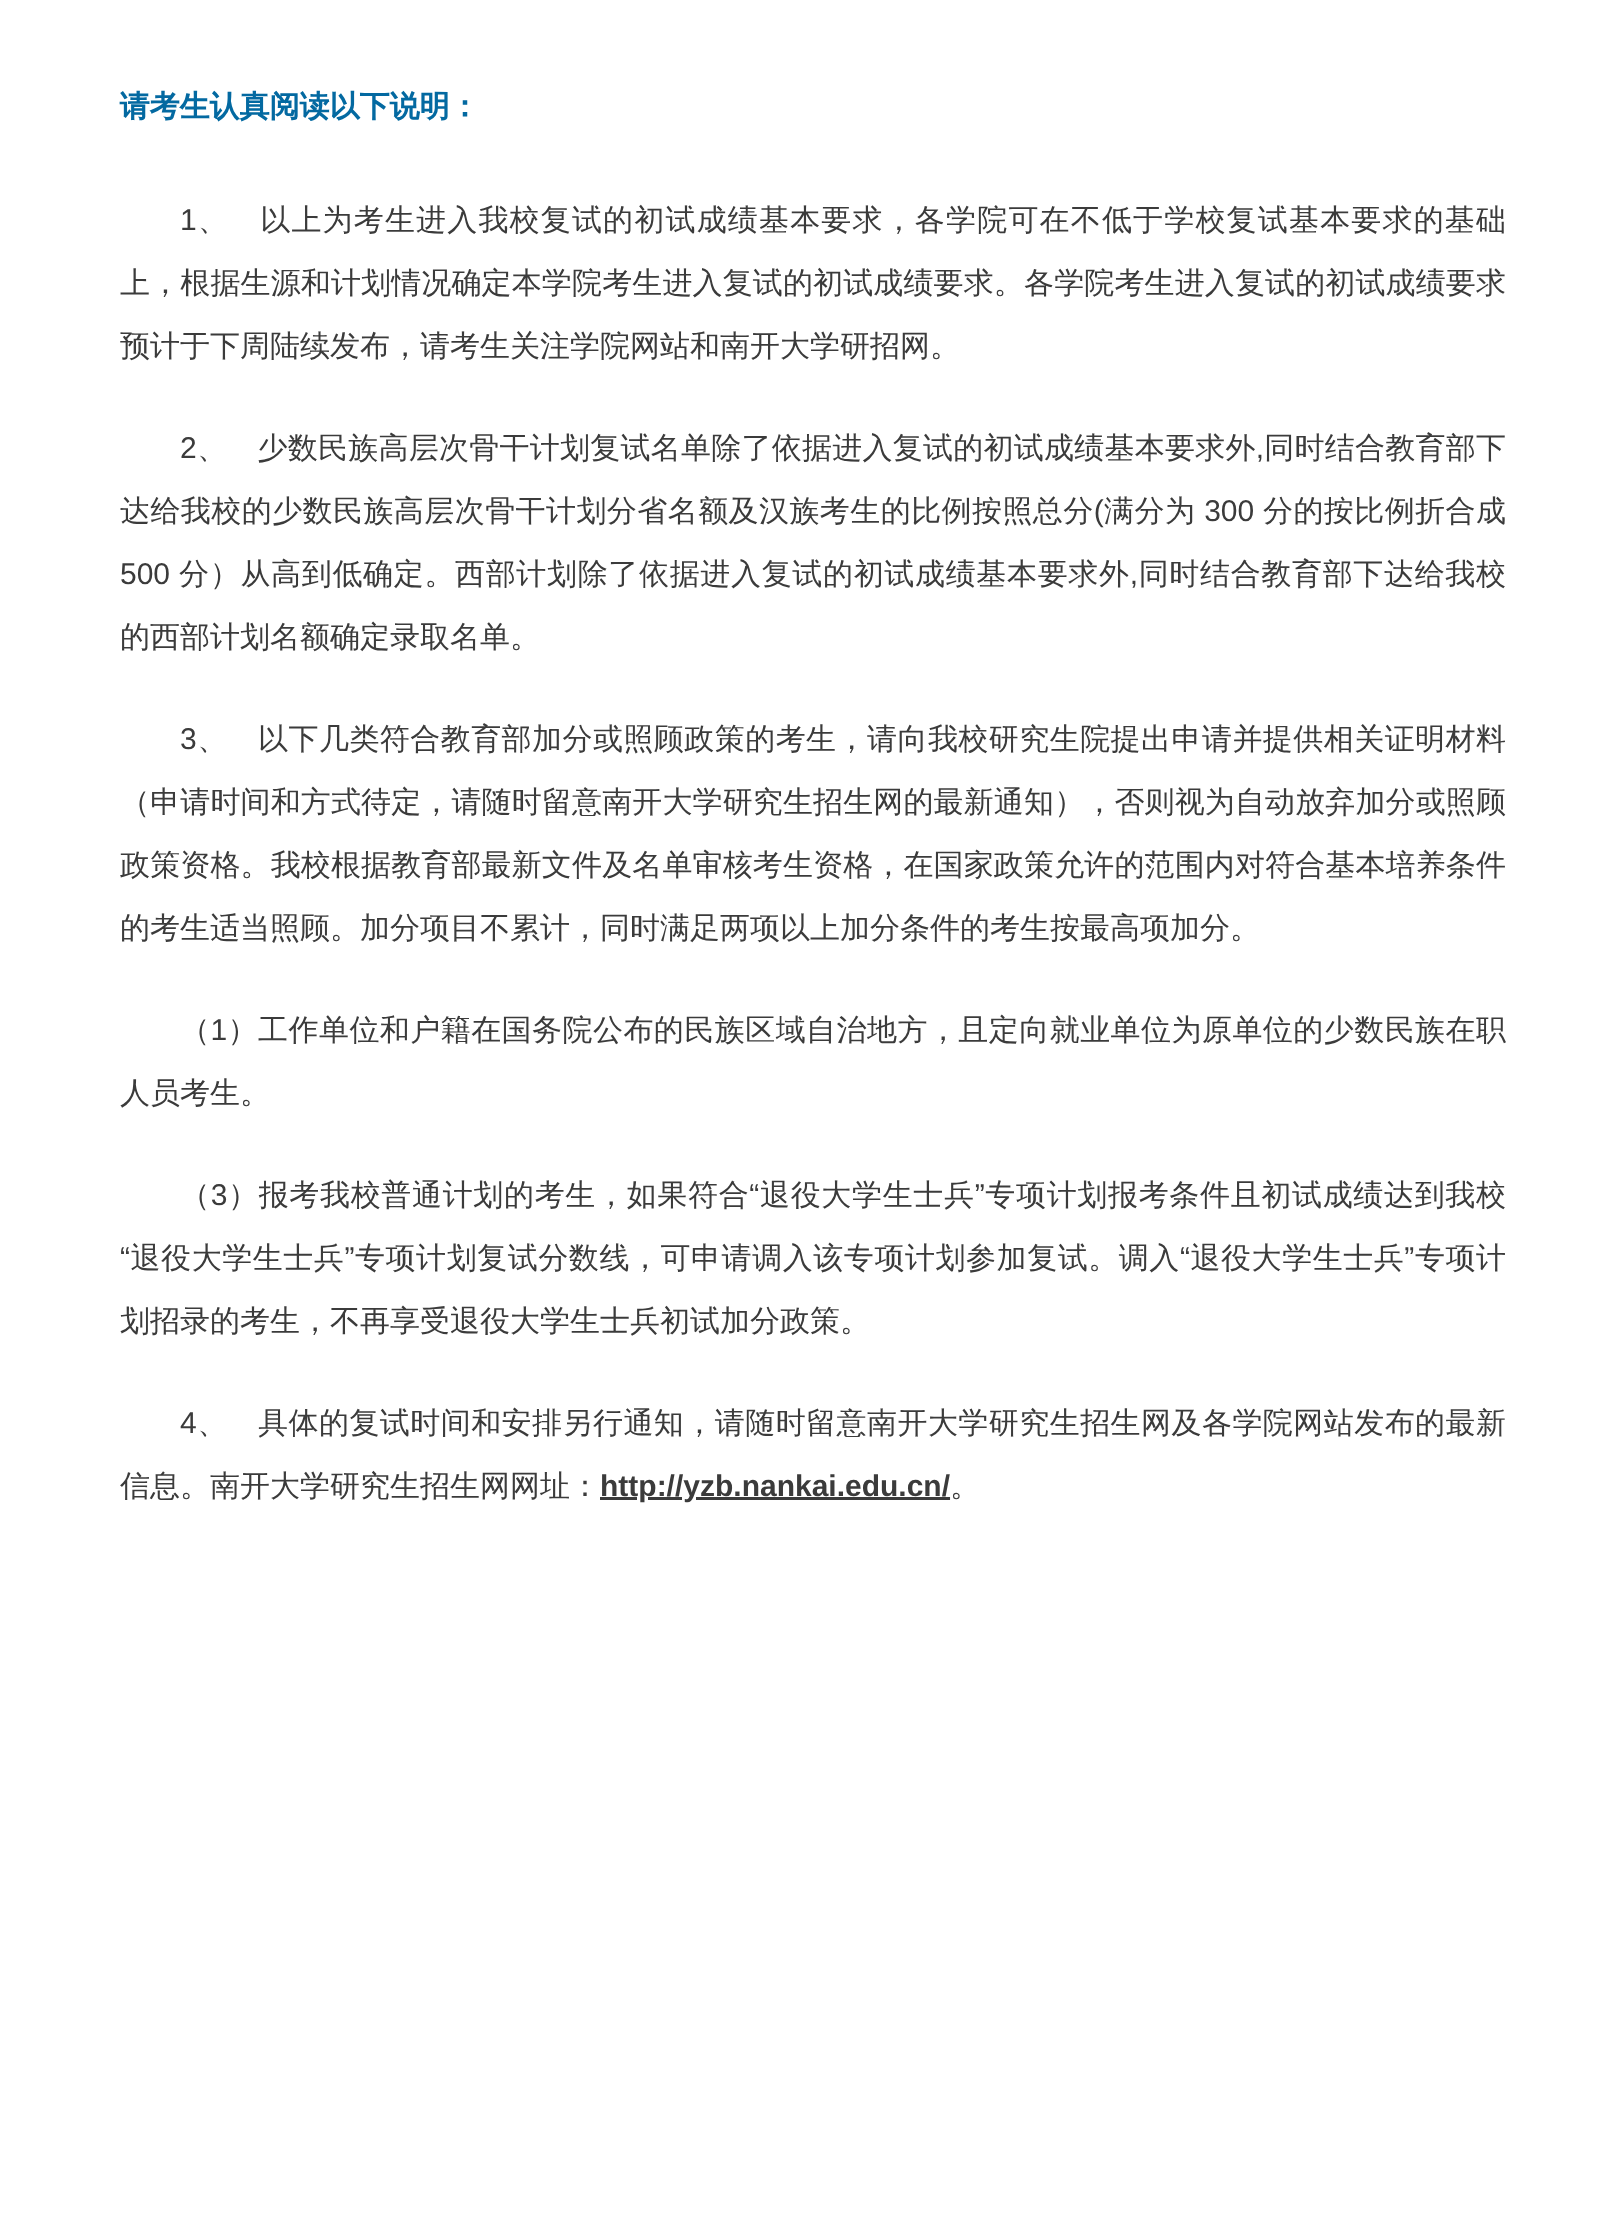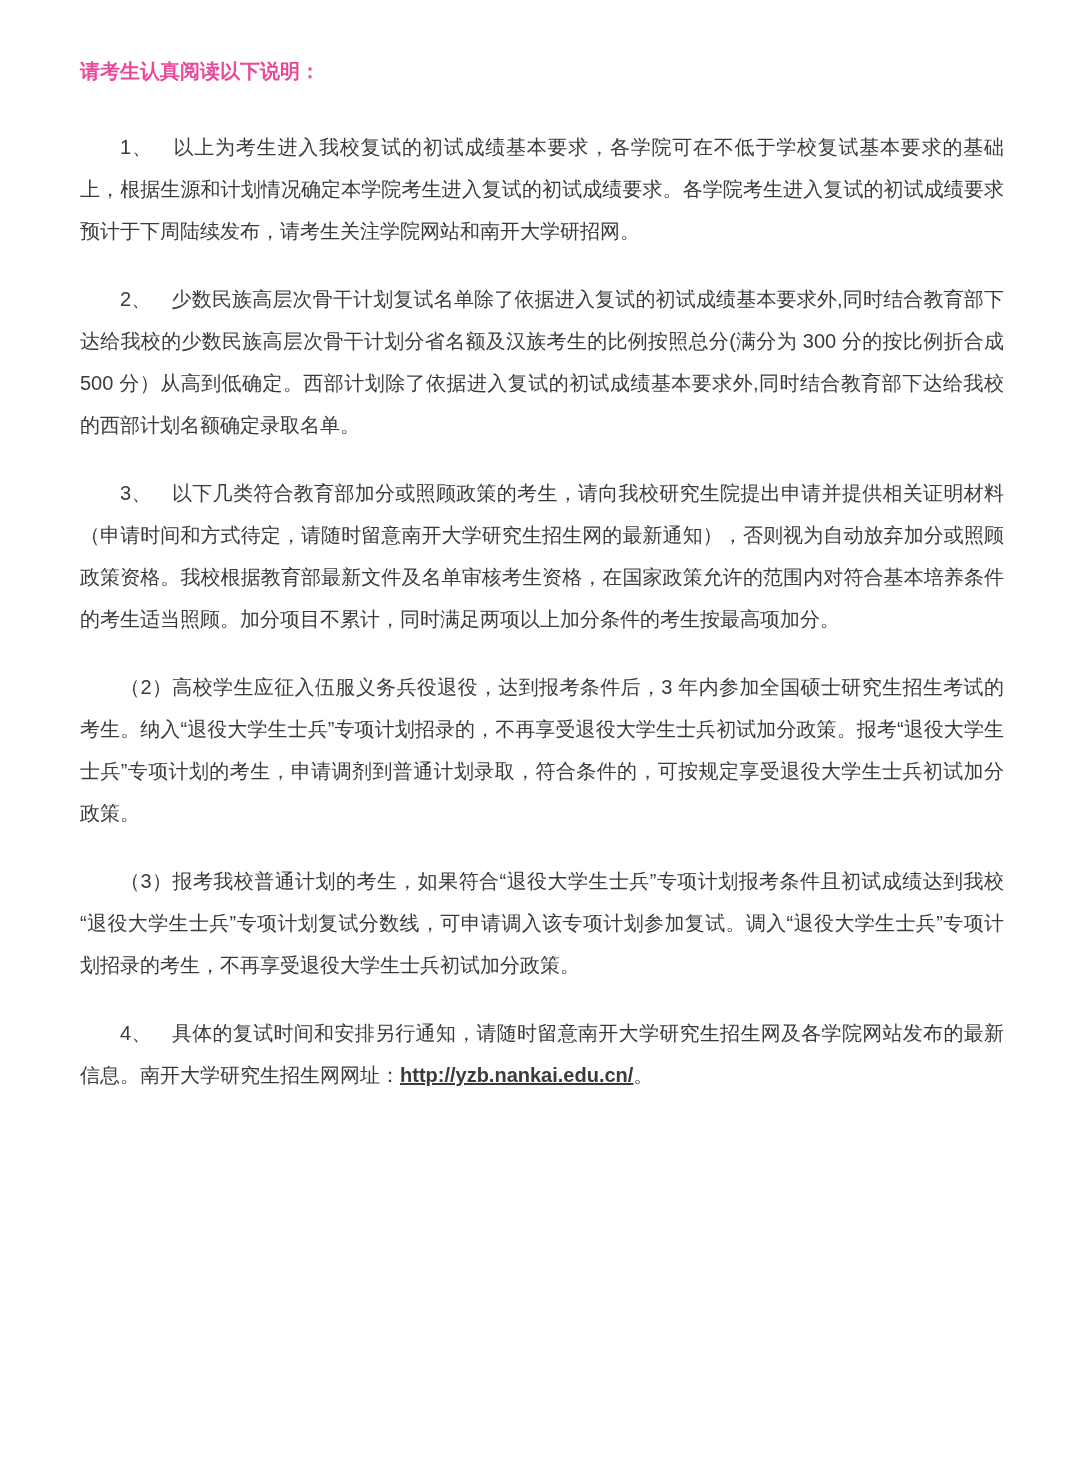--- a/index.html
+++ b/index.html
@@ -15,21 +15,21 @@
     width: 1080px;
     height: 1481px;
     background: #ffffff;
     padding: 50px 76px 30px 80px;
   }
   .doc-title {
     font-size: 20px;
     font-weight: 700;
     line-height: 42px;
     margin-bottom: 34px;
-    color: #ec4899;
+    color: #0369a1;
   }
   .para {
     font-size: 20px;
     line-height: 42px;
     text-align: justify;
     text-indent: 2em;
     margin-bottom: 26px;
     word-break: break-all;
   }
   .para:last-child { margin-bottom: 0; }
@@ -41,21 +41,21 @@
 <div class="page">
 
   <h1 class="doc-title">请考生认真阅读以下说明：</h1>
 
   <p class="para">1、　以上为考生进入我校复试的初试成绩基本要求，各学院可在不低于学校复试基本要求的基础上，根据生源和计划情况确定本学院考生进入复试的初试成绩要求。各学院考生进入复试的初试成绩要求预计于下周陆续发布，请考生关注学院网站和南开大学研招网。</p>
 
   <p class="para">2、　少数民族高层次骨干计划复试名单除了依据进入复试的初试成绩基本要求外,同时结合教育部下达给我校的少数民族高层次骨干计划分省名额及汉族考生的比例按照总分(满分为 300 分的按比例折合成 500 分）从高到低确定。西部计划除了依据进入复试的初试成绩基本要求外,同时结合教育部下达给我校的西部计划名额确定录取名单。</p>
 
   <p class="para">3、　以下几类符合教育部加分或照顾政策的考生，请向我校研究生院提出申请并提供相关证明材料（申请时间和方式待定，请随时留意南开大学研究生招生网的最新通知），否则视为自动放弃加分或照顾政策资格。我校根据教育部最新文件及名单审核考生资格，在国家政策允许的范围内对符合基本培养条件的考生适当照顾。加分项目不累计，同时满足两项以上加分条件的考生按最高项加分。</p>
 
+  <p class="para">（1）工作单位和户籍在国务院公布的民族区域自治地方，且定向就业单位为原单位的少数民族在职人员考生。</p>
 
-  <p class="para">（2）高校学生应征入伍服义务兵役退役，达到报考条件后，3 年内参加全国硕士研究生招生考试的考生。纳入“退役大学生士兵”专项计划招录的，不再享受退役大学生士兵初试加分政策。报考“退役大学生士兵”专项计划的考生，申请调剂到普通计划录取，符合条件的，可按规定享受退役大学生士兵初试加分政策。</p>
 
   <p class="para">（3）报考我校普通计划的考生，如果符合“退役大学生士兵”专项计划报考条件且初试成绩达到我校 “退役大学生士兵”专项计划复试分数线，可申请调入该专项计划参加复试。调入“退役大学生士兵”专项计划招录的考生，不再享受退役大学生士兵初试加分政策。</p>
 
 
   <p class="para"><span>4、　具体的复试时间和安排另行通知，请随时留意南开大学研究生招生网及各学院网站发布的最新信息。南开大学研究生招生网网址：</span><span class="url">http://yzb.nankai.edu.cn/</span><span>。</span></p>
 
 </div>
 
 </body></html>

